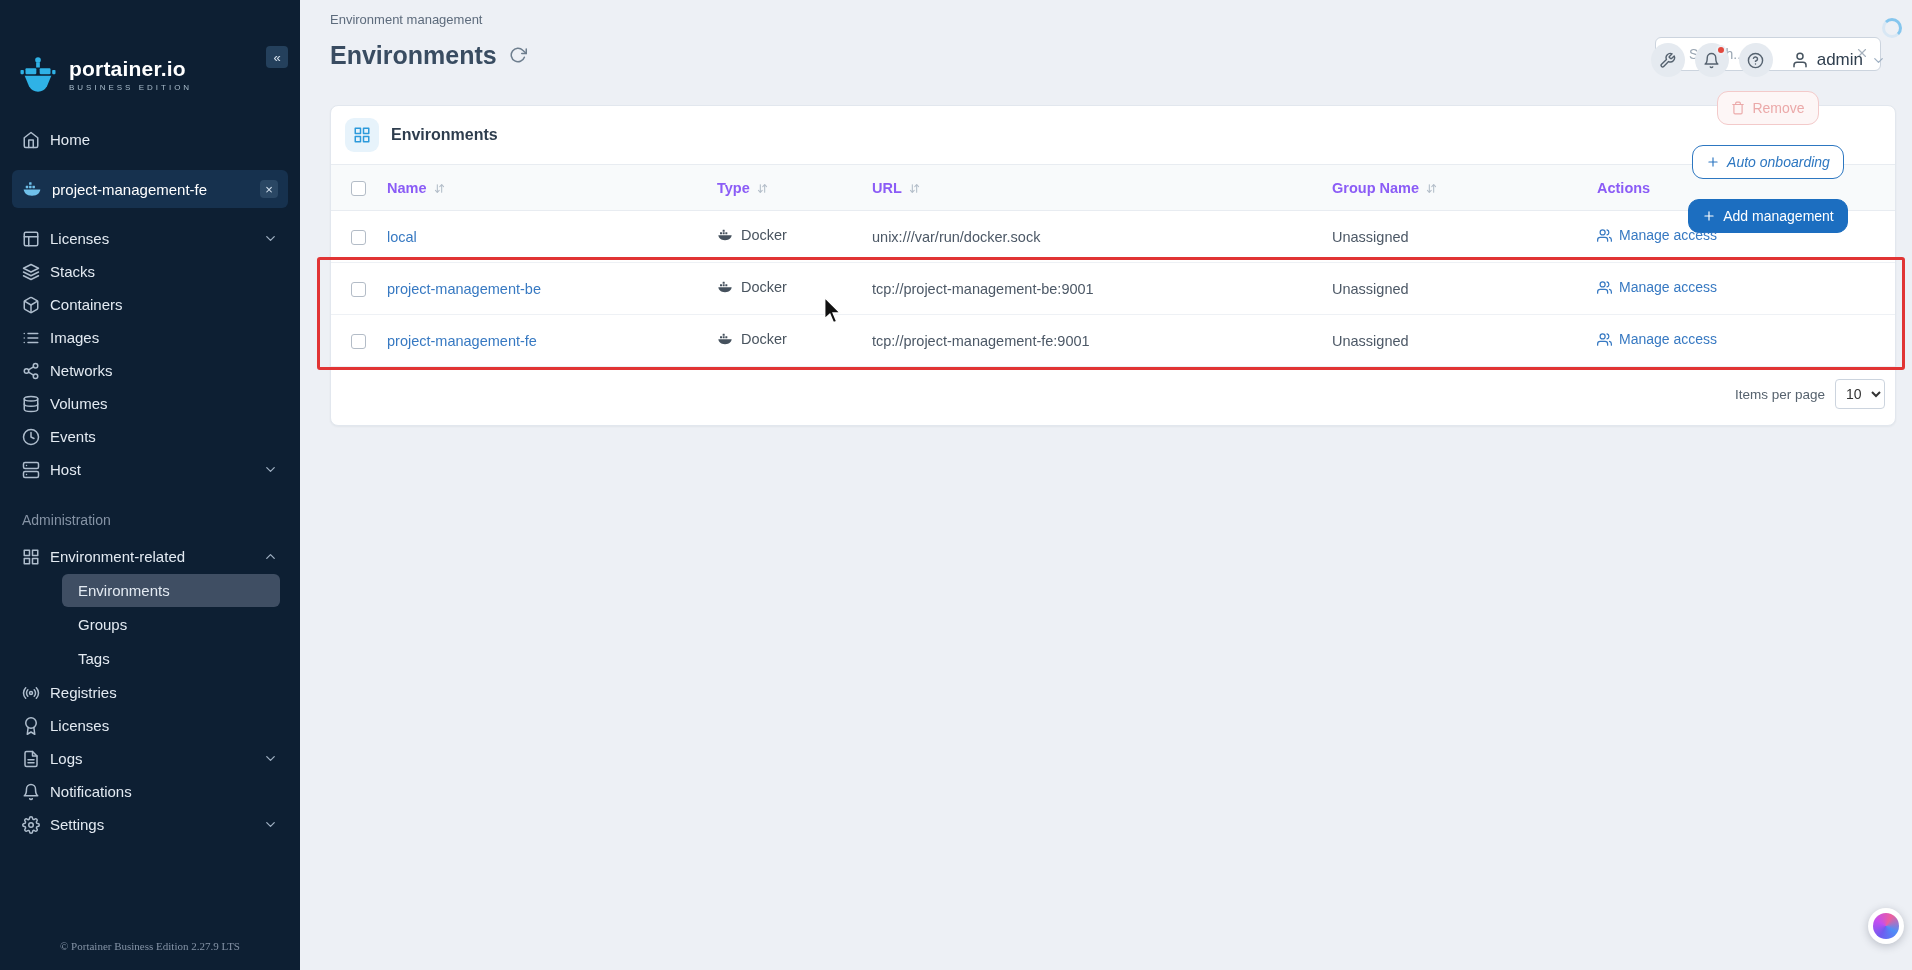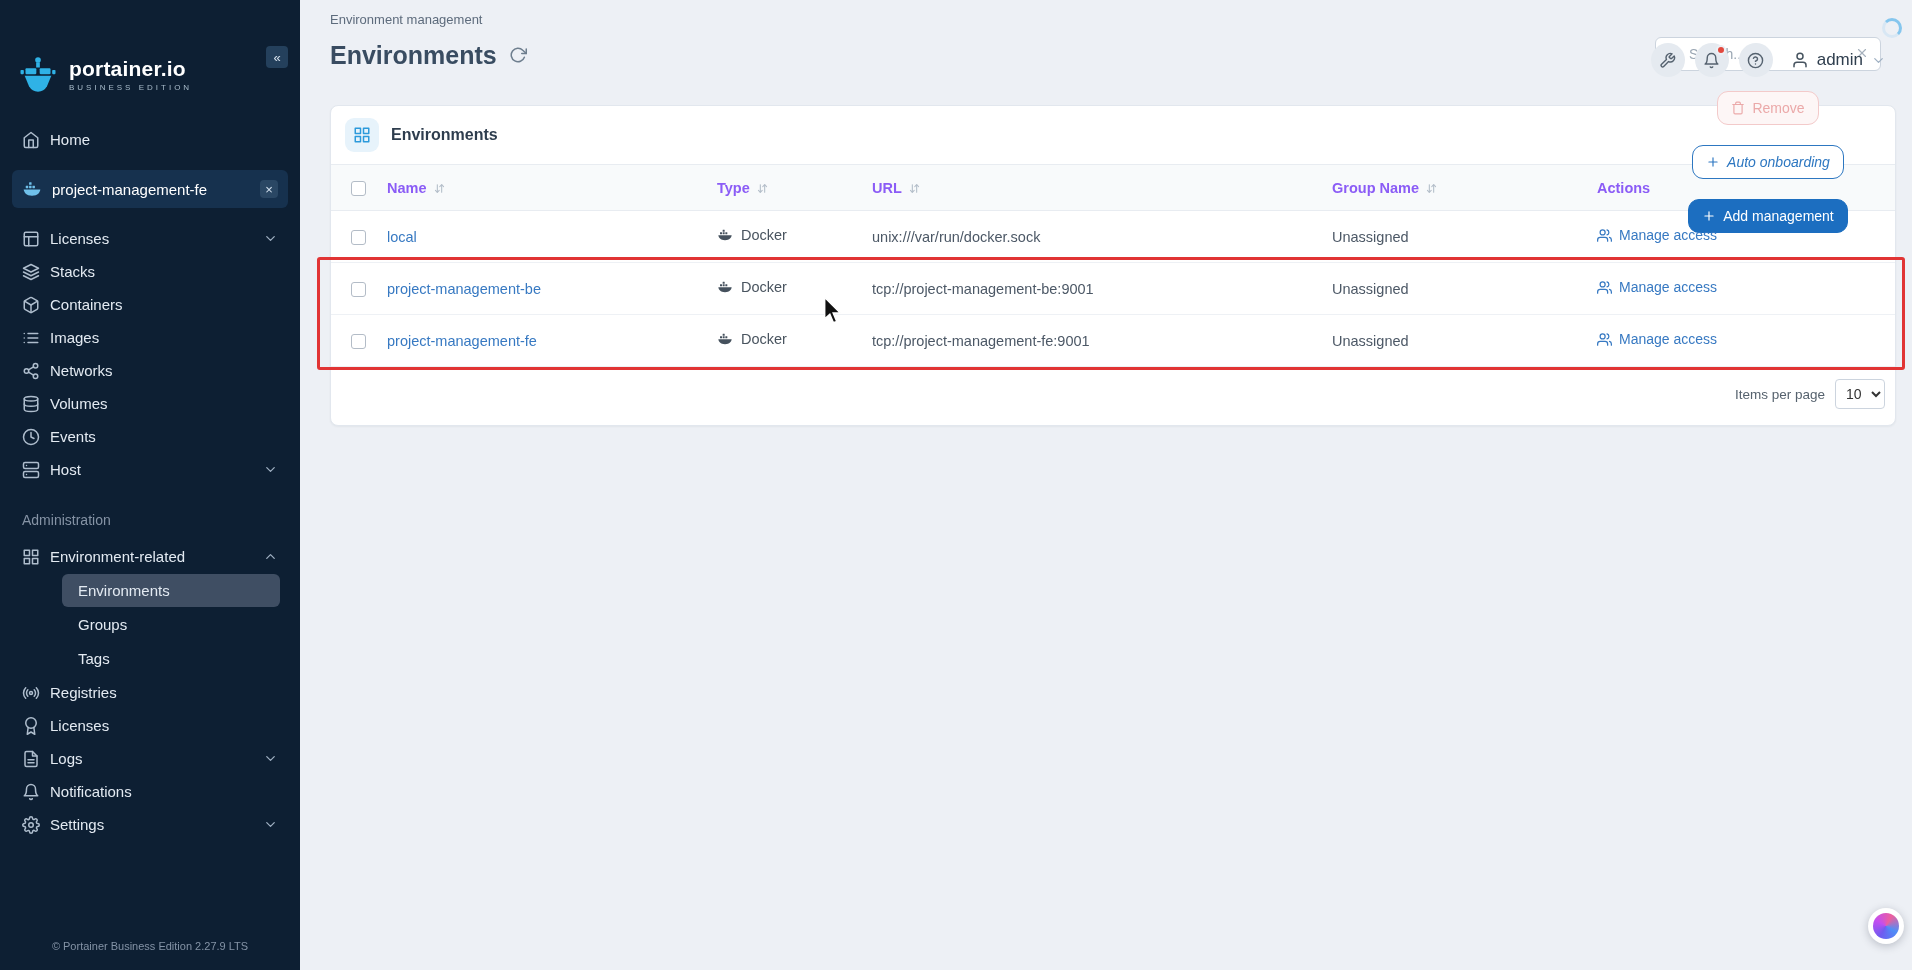--- a/index.html
+++ b/index.html
@@ -30,21 +30,21 @@
 
   .env-box { display:flex; align-items:center; gap:10px; background:#16314e; border-radius:6px; margin:14px 0; padding:0 10px; height:38px; font-size:15px; color:#fff; cursor:pointer; }
   .env-box > .icon { width:20px; height:20px; color:#6fc0ea; flex-shrink:0; }
   .env-name { flex:1; white-space:nowrap; overflow:hidden; }
   .env-close { width:18px; height:18px; background:#2a4764; border-radius:4px; color:#d6e3f0; font-size:13px; display:flex; align-items:center; justify-content:center; cursor:pointer; flex-shrink:0; }
 
   .admin-heading { margin:26px 10px 12px; font-size:14px; color:#8593a5; }
   .nav-sub-item { height:33px; display:flex; align-items:center; margin:1px 8px 1px 50px; padding:0 16px; border-radius:6px; font-size:15px; color:#e3eaf2; cursor:pointer; }
   .nav-sub-item.active { background:#3f4e63; }
 
-  .sidebar-foot { padding:16px 10px 18px; font-size:11px; color:#8493a6; text-align:center; }
+  .sidebar-foot { padding:16px 10px 18px; font-size:11px; color:#8493a6; text-align:center;font-family:Liberation Serif, serif; }
 
   
   .main { flex:1; position:relative; padding:12px 16px 0 30px; }
   .breadcrumb { font-size:13px; color:#5d6b7c; }
   .title-row { display:flex; align-items:center; gap:12px; margin-top:12px; height:32px; }
   .page-title { font-size:25px; font-weight:600; color:#394c61; }
   .refresh-btn { width:18px; height:18px; color:#6e7e8e; background:none; border:none; cursor:pointer; padding:0; }
 
   .header-actions { position:absolute; top:43px; right:26px; display:flex; align-items:center; gap:10px; }
   .icon-btn { position:relative; width:34px; height:34px; border-radius:50%; border:none; background:#e5eaf0; color:#55626f; display:flex; align-items:center; justify-content:center; cursor:pointer; }

